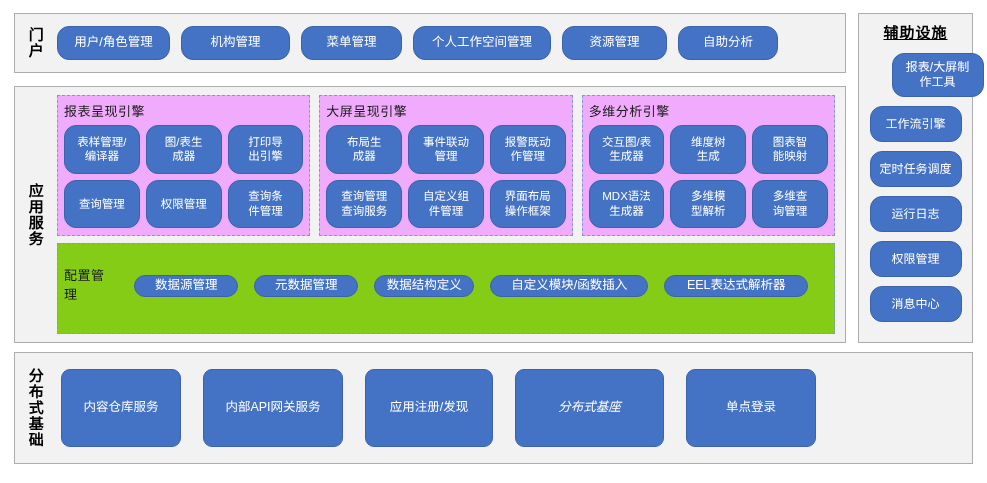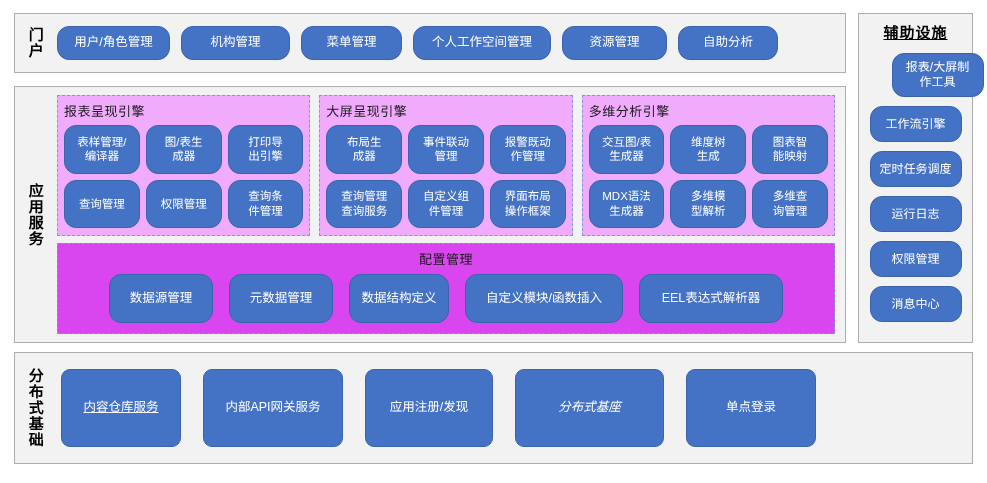--- a/index.html
+++ b/index.html
@@ -144,24 +144,24 @@
     grid-template-columns: repeat(3, 1fr);
     gap: 6px;
     width: 100%;
     flex: 1 1 auto;
   }
   .engine-grid .btn { font-size: 11.5px; }
 
   
   .config {
     flex: 1 1 auto;
-    background: #d946ef;
+    background: #84cc16;
     border: 1px dashed #7a9ad0;
     display: flex;
-    flex-direction: column;
+    flex-direction: row;
     align-items: center;
     padding: 5px 6px 8px 6px;
   }
   .config-title {
     font-size: 13px;
     color: #1a1a1a;
     margin-bottom: 6px;
     letter-spacing: .5px;
   }
   .config-row {
@@ -190,21 +190,21 @@
     align-items: center;
     gap: 22px;
     padding: 0 14px 0 6px;
   }
   #distro .btn {
     height: 78px;
     font-size: 12.5px;
     border-radius: 9px;
   }
   #distro .d1 { width: 120px; }
-  #distro .d2 { width: 120px; text-decoration: underline; }
+  #distro .d2 { width: 120px; }
   #distro .d3 { width: 140px; }
   #distro .d4 { width: 128px; }
   #distro .d5 { width: 149px; font-style: italic; }
   #distro .d6 { width: 130px; }
 </style>
 </head>
 <body>
 
 <div id="canvas">
 

